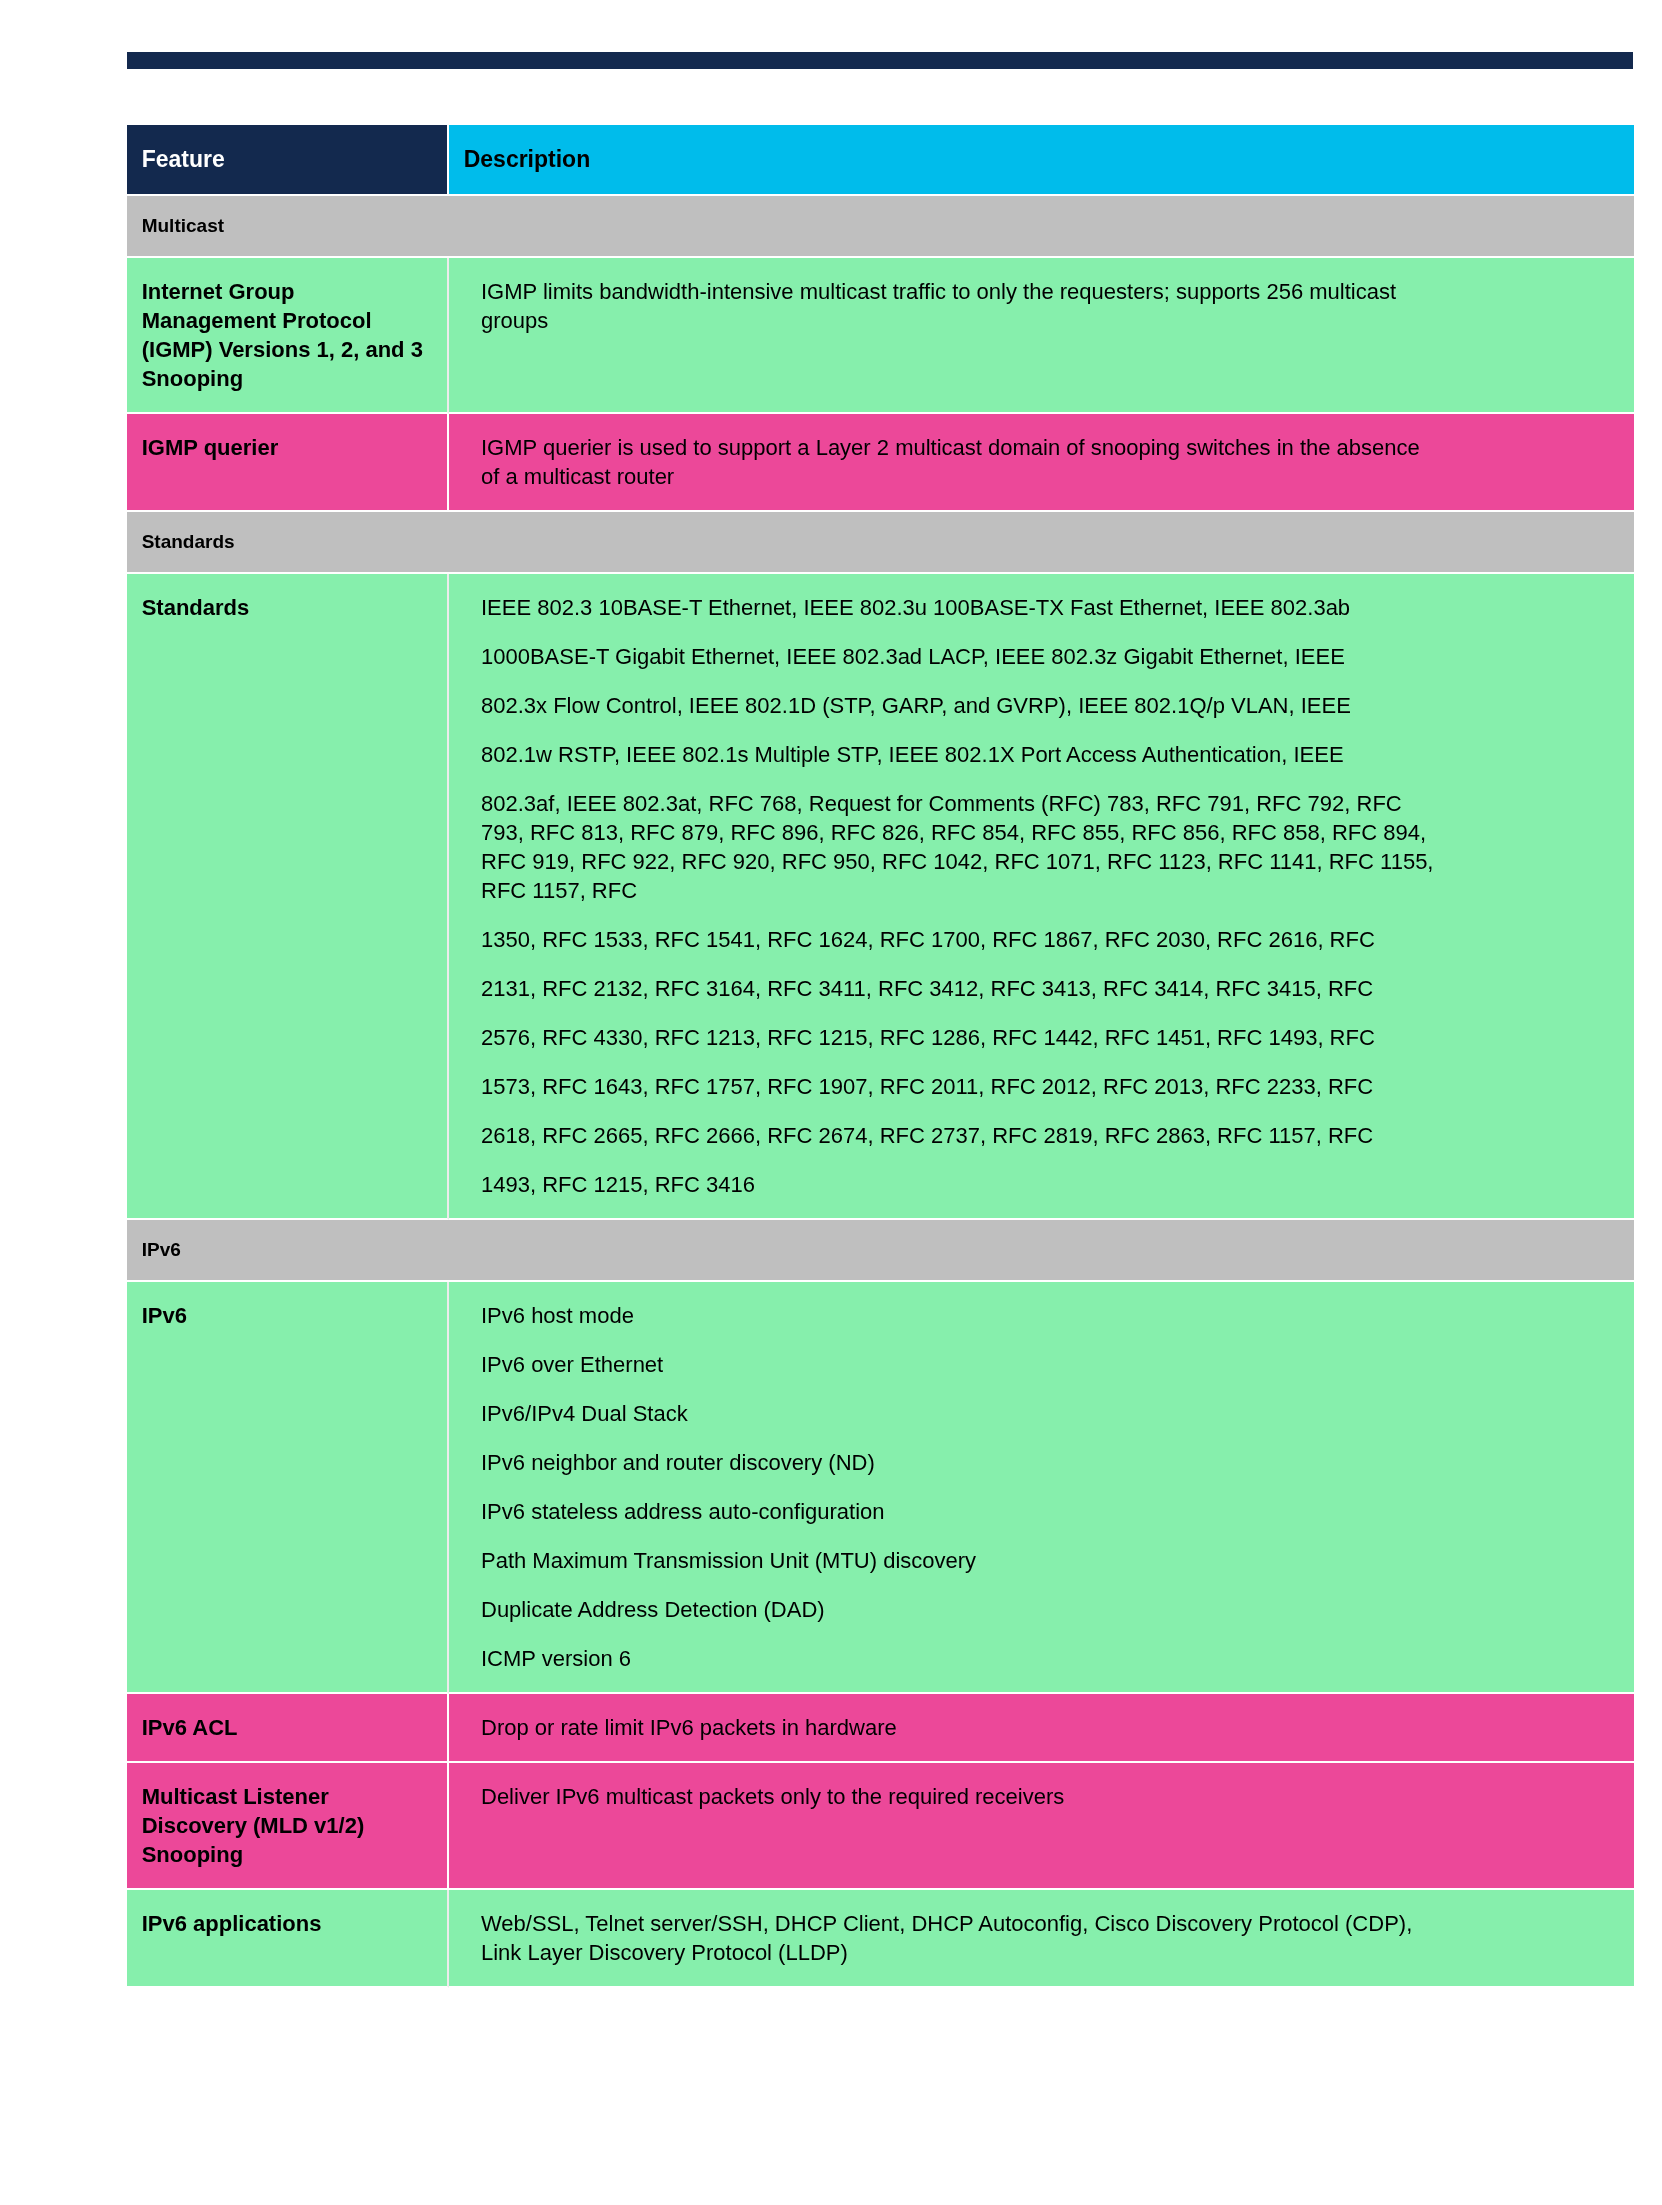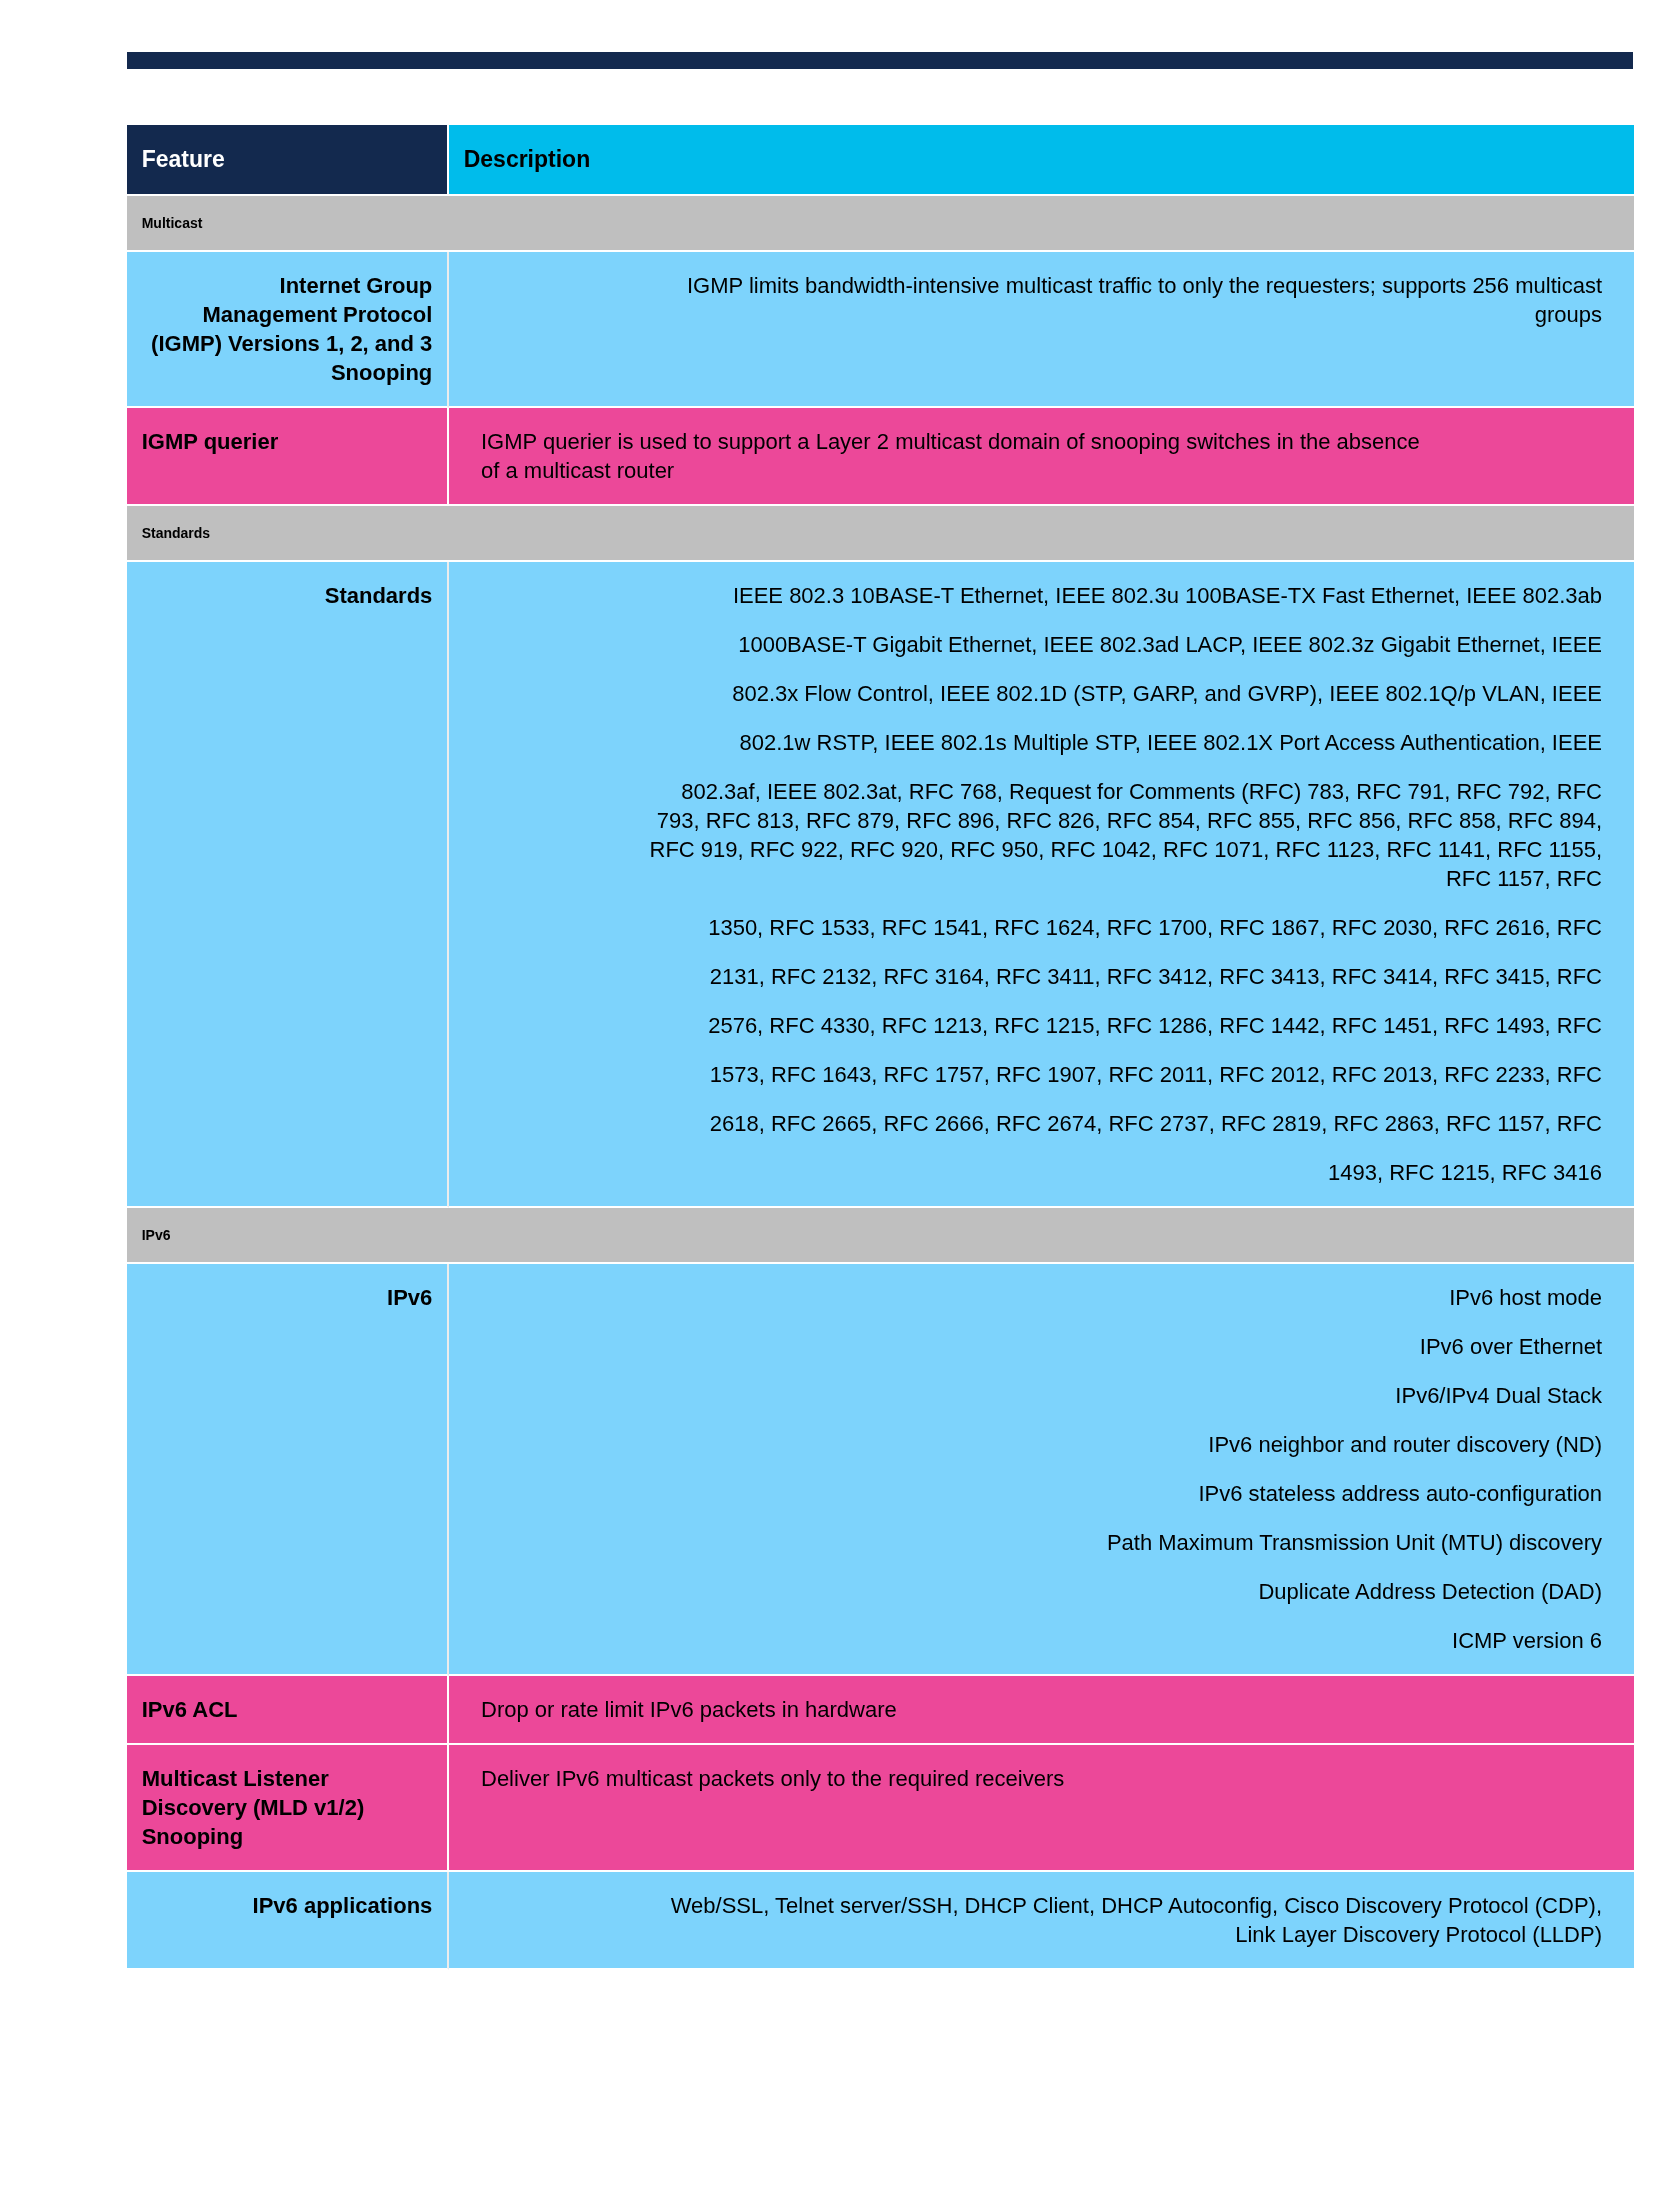--- a/index.html
+++ b/index.html
@@ -51,40 +51,40 @@
     border-right: 2px solid #ffffff;
   }
   th.th-desc {
     background: #00BCEB;
     color: #000000;
   }
 
   tr.section-row td {
     background: #BFBFBF;
     font-weight: bold;
-    font-size: 14px;
+    font-size: 19px;
     padding: 19px 14.7px;
     border-bottom: 2px solid #ffffff;
     vertical-align: middle;
   }
 
   tr.data-row td {
     vertical-align: top;
     border-bottom: 2px solid #ffffff;
     line-height: 29px;
   }
   tr.data-row td.feature-cell {
     font-weight: bold;
     padding: 19px 14.7px;
     border-right: 2px solid #ececec;
   }
   tr.data-row td.desc-cell {
     padding: 19px 32px;
   }
-  tr.data-row.plain td  { background: #7dd3fc; text-align: right; }
+  tr.data-row.plain td  { background: #86efac; }
   tr.data-row.shaded td { background: #ec4899; }
   tr.data-row.shaded td.feature-cell { border-right-color: #ffffff; }
 
   td.desc-cell p.para {
     margin: 0 0 20px 0;
     line-height: 29px;
   }
   td.desc-cell p.para.tight { margin-bottom: 0; }
   td.desc-cell p.para:last-child { margin-bottom: 0; }
 

